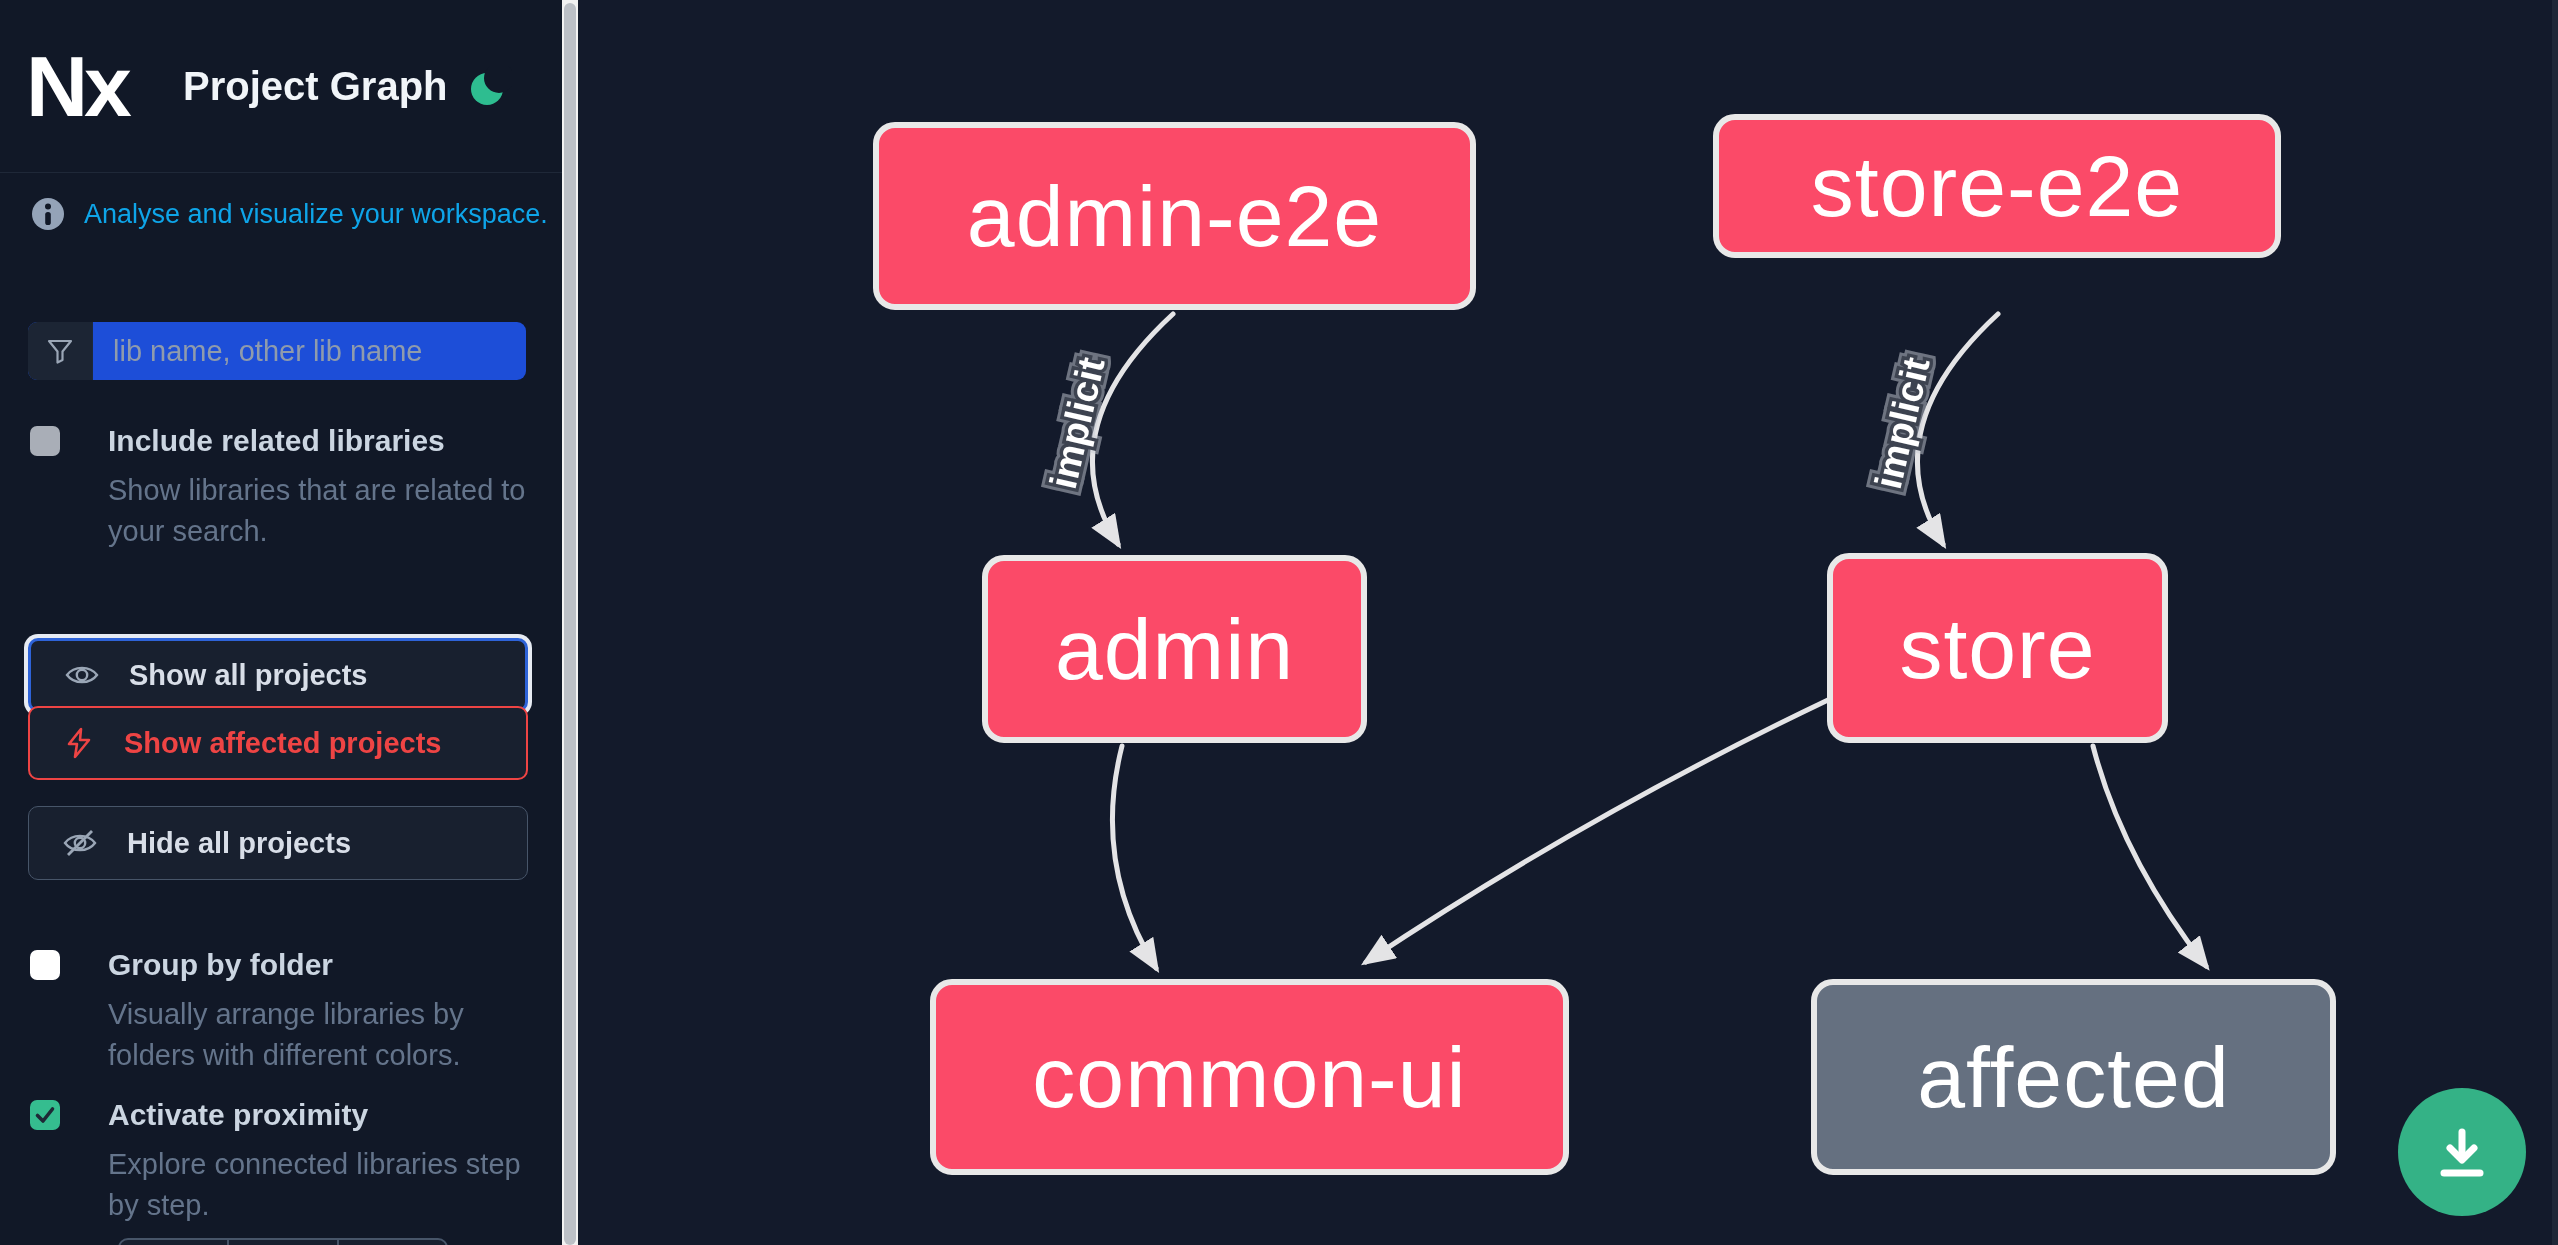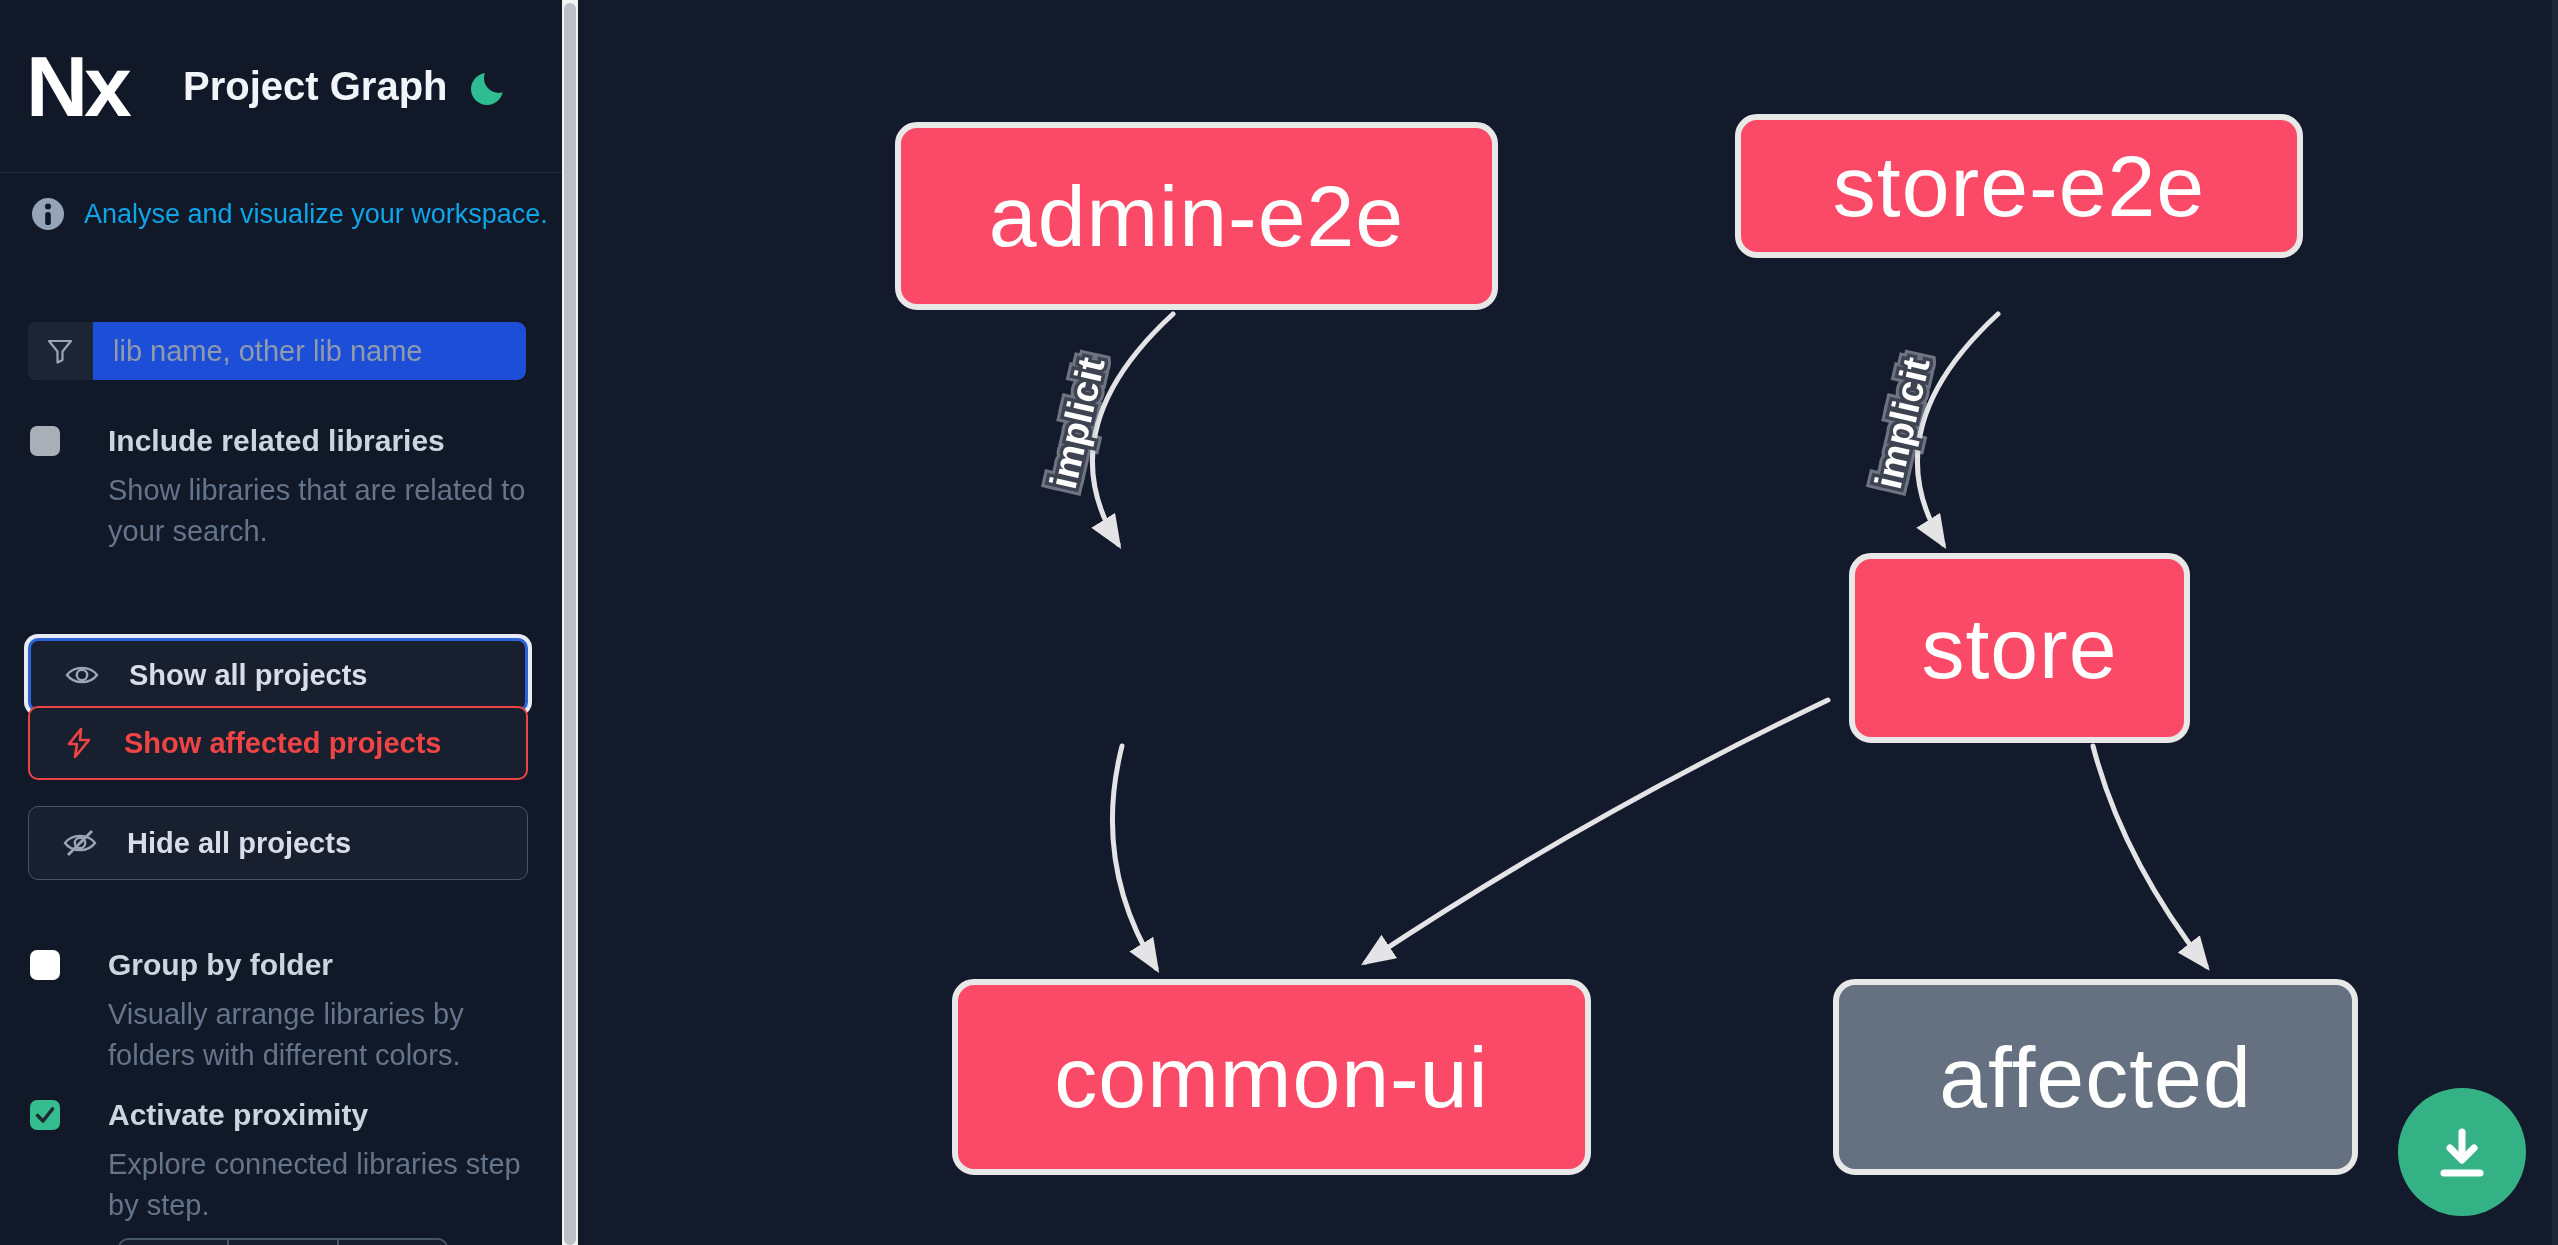--- a/index.html
+++ b/index.html
@@ -50,21 +50,21 @@
 
   
   .divider-track{position:absolute;left:562px;top:0;width:16px;height:1245px;background:#f2f2f2;}
   .divider-thumb{position:absolute;left:2px;top:3px;width:12px;height:1242px;background:#bcc0c6;border-radius:7px;cursor:pointer;}
   .right-scroll{position:absolute;left:2552px;top:0;width:6px;height:1245px;background:#1f2737;}
 
   
   .edges{position:absolute;left:0;top:0;pointer-events:none;}
   .node{position:absolute;display:flex;align-items:center;justify-content:center;
         background:#fb4a68;border:6px solid #e8e8e8;border-radius:22px;color:#fff;
-        font-size:86px;letter-spacing:1px;box-sizing:border-box;cursor:pointer;margin-left:22px;}
+        font-size:86px;letter-spacing:1px;box-sizing:border-box;cursor:pointer;}
   .node.gray{background:#657080;}
 
   .fab{position:absolute;left:2398px;top:1088px;width:128px;height:128px;border-radius:50%;
        background:#34b286;display:flex;align-items:center;justify-content:center;cursor:pointer;}
 </style>
 </head>
 <body>
 
 <div class="stage">
 
@@ -84,20 +84,21 @@
     <g font-family="Liberation Sans, sans-serif" font-size="38" font-weight="bold" text-anchor="middle">
       <text transform="translate(1090 426) rotate(-77)" fill="#ffffff" stroke="#c9cdd6" stroke-width="13" opacity="0.5" paint-order="stroke">implicit</text>
       <text transform="translate(1090 426) rotate(-77)" fill="#ffffff" stroke="#3d4350" stroke-width="7" paint-order="stroke">implicit</text>
       <text transform="translate(1915 426) rotate(-77)" fill="#ffffff" stroke="#c9cdd6" stroke-width="13" opacity="0.5" paint-order="stroke">implicit</text>
       <text transform="translate(1915 426) rotate(-77)" fill="#ffffff" stroke="#3d4350" stroke-width="7" paint-order="stroke">implicit</text>
     </g>
   </svg>
 
   <div class="node" style="left:873px;top:122px;width:603px;height:188px;">admin-e2e</div>
   <div class="node" style="left:1713px;top:114px;width:568px;height:144px;">store-e2e</div>
+  <div class="node" style="left:982px;top:555px;width:385px;height:188px;">admin</div>
   <div class="node" style="left:1827px;top:553px;width:341px;height:190px;">store</div>
   <div class="node" style="left:930px;top:979px;width:639px;height:196px;">common-ui</div>
   <div class="node gray" style="left:1811px;top:979px;width:525px;height:196px;">affected</div>
 
   <div class="fab">
     <svg width="60" height="60" viewBox="0 0 60 60">
       <g stroke="#fff" stroke-width="7" stroke-linecap="round" stroke-linejoin="round" fill="none">
         <path d="M30 10 L30 36"></path>
         <path d="M18 26 L30 38 L42 26"></path>
         <path d="M12 51 L48 51"></path>

